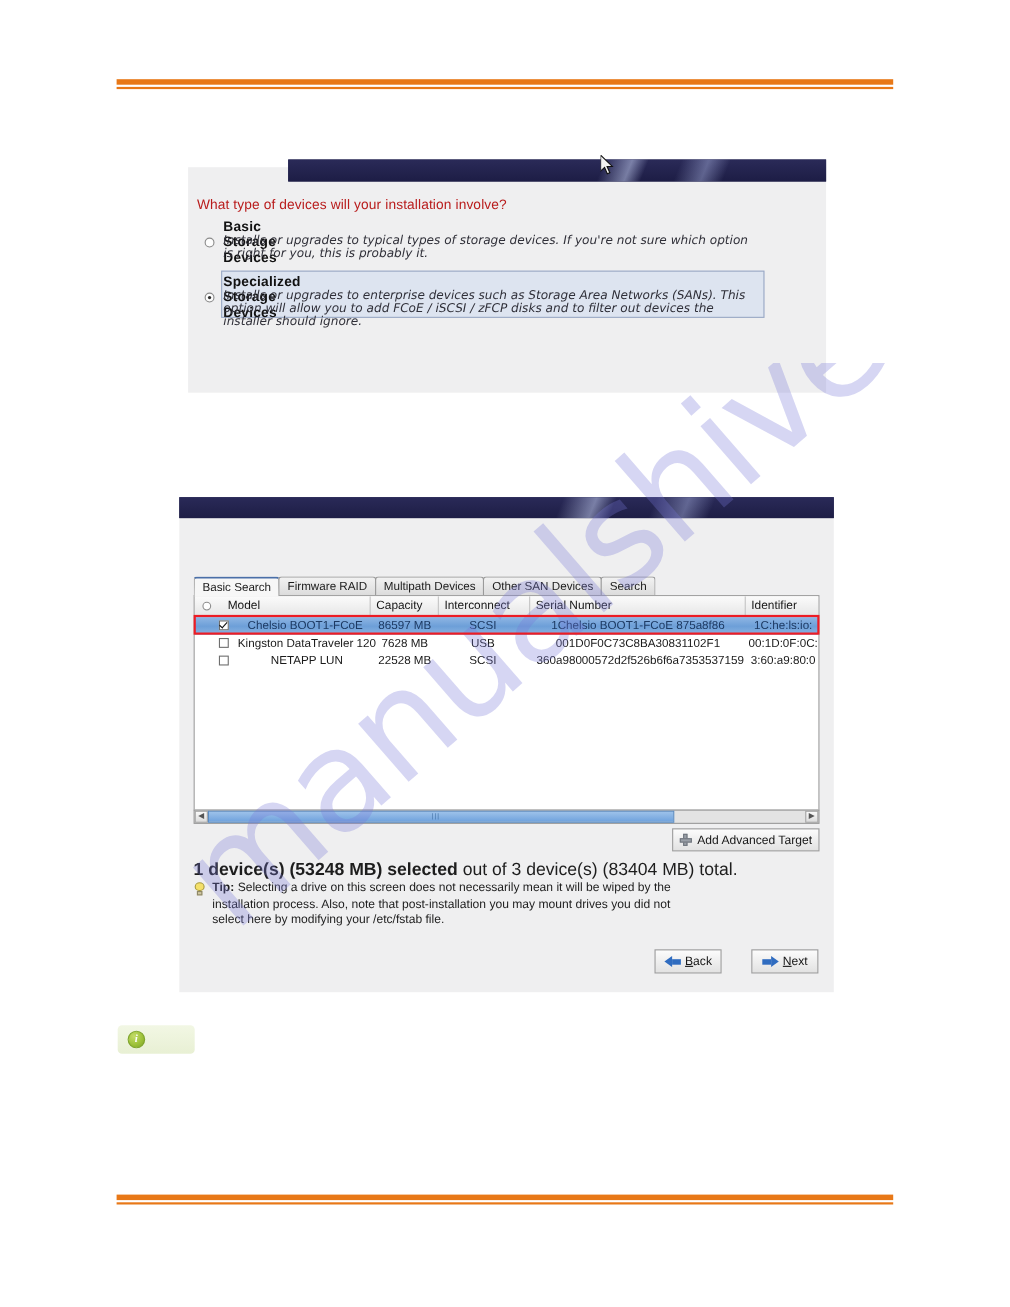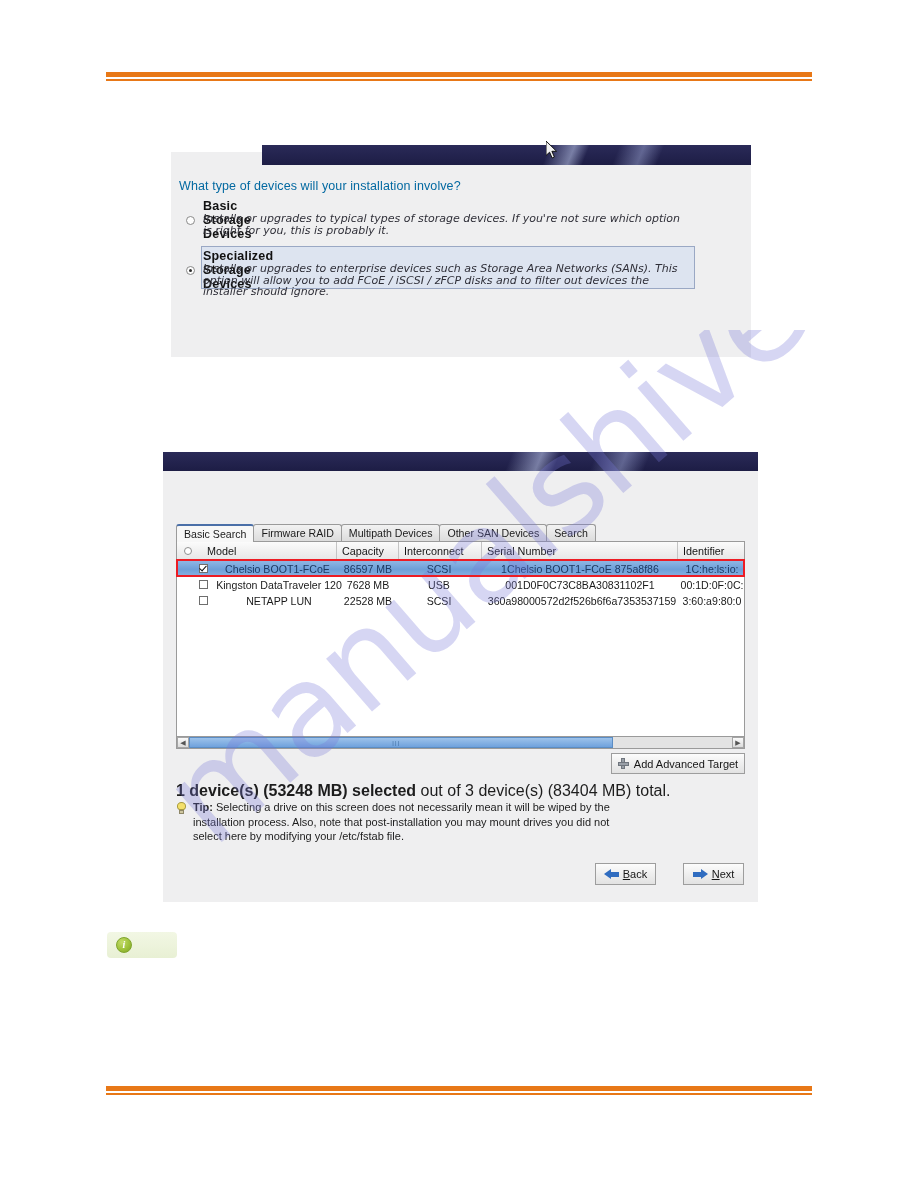--- a/index.html
+++ b/index.html
@@ -51,21 +51,21 @@
                       rgba(170,180,225,0.45) 77%, rgba(255,255,255,0) 81%),
       linear-gradient(180deg,#2a2a58 0%,#1d1d45 100%);
     overflow:hidden;
   }
 
   
   #dlg-type{left:171px;top:152px;width:580px;height:205px;}
   #dlg-type .dlg-bar{left:91px;width:489px;top:-7px;height:20px;}
   .q-title{
     position:absolute;left:8px;top:27px;
-    font-size:12.5px;color:#0369a1;letter-spacing:.1px;
+    font-size:12.5px;color:#b91c1c;letter-spacing:.1px;
   }
   .opt{position:absolute;left:8px;}
   .radio{
     position:absolute;left:7px;top:17px;
     width:9px;height:9px;border-radius:50%;
     border:1px solid #8a8a8a;background:#fdfdfd;
     box-sizing:border-box;
   }
   .radio.on::after{
     content:"";position:absolute;left:2px;top:2px;

